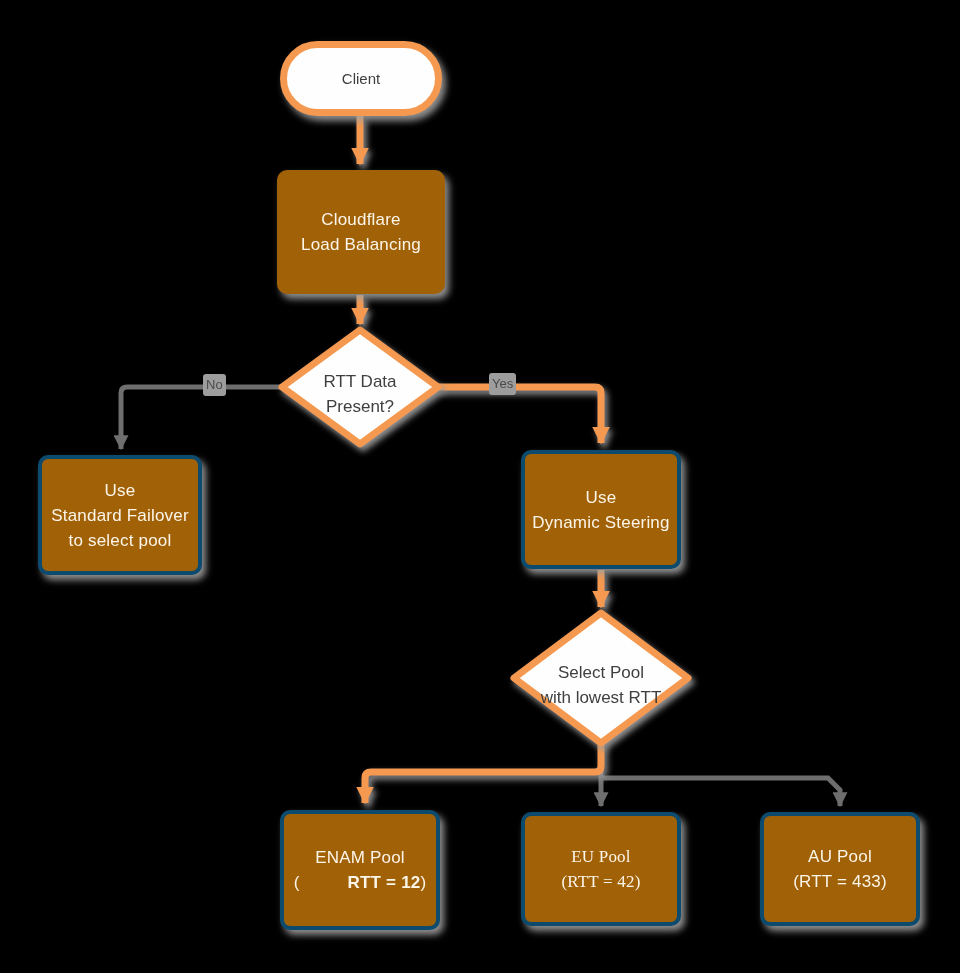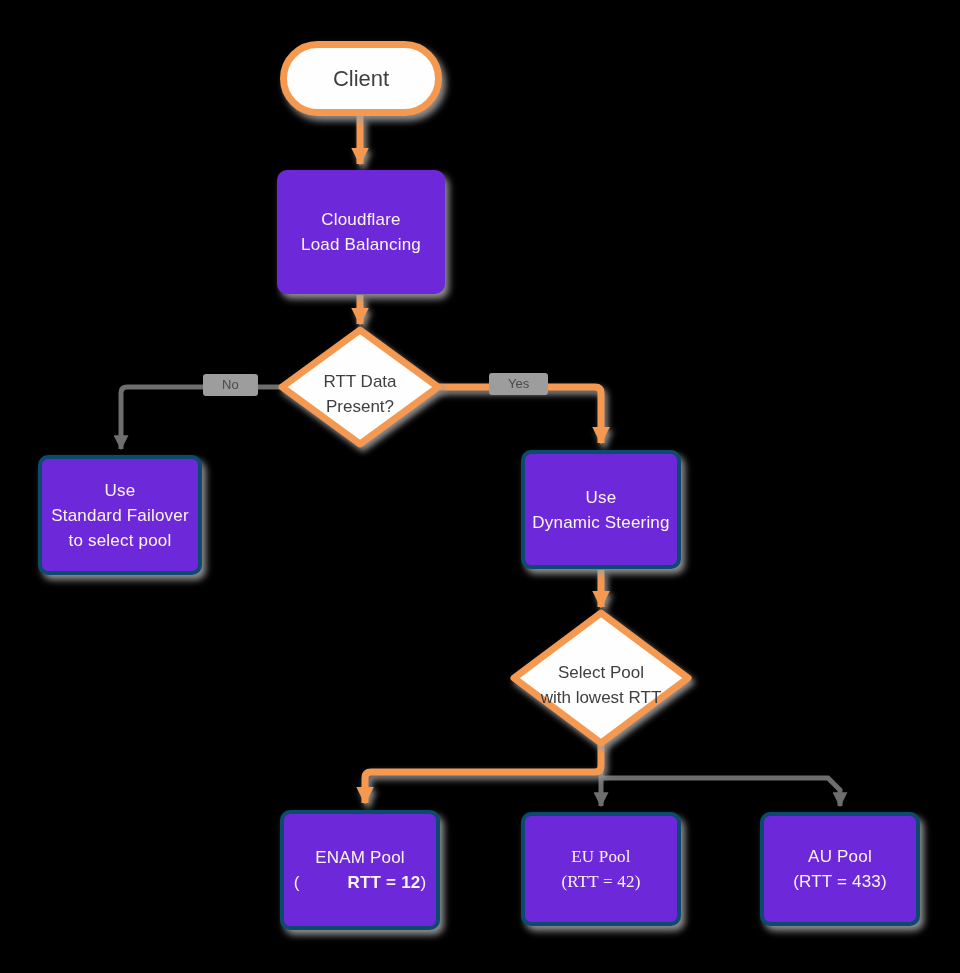--- a/index.html
+++ b/index.html
@@ -7,37 +7,37 @@
     position:relative; width:960px; height:973px; background:#000000;
     overflow:hidden; font-family:"Liberation Sans", sans-serif;
   }
   .svg-layer { position:absolute; left:0; top:0; width:960px; height:973px; }
   .node {
     position:absolute; display:flex; align-items:center; justify-content:center;
     text-align:center; box-sizing:border-box;
   }
   .pre { white-space:pre-line; }
   .orange-box {
-    background:#6d28d9; border-radius:10px; color:#FCF5E9;
+    background:#a16207; border-radius:10px; color:#FCF5E9;
     font-size:17px; line-height:25px; letter-spacing:0.2px;
     box-shadow:4px 5px 7px rgba(158,158,158,0.9);
   }
   .bordered { border:4px solid #0c4a6e; }
   .stadium {
     background:#FEFEFE; border:7px solid #F4994F; border-radius:42px;
-    color:#3F3F3F; font-size:22px;
+    color:#3F3F3F; font-size:15px;
     box-shadow:4px 5px 7px rgba(158,158,158,0.9);
   }
   .diamond-label {
     position:absolute; color:#3F3F3F; font-size:17px; line-height:25px;
     text-align:center; display:flex; align-items:flex-end; justify-content:center;
   }
   .edge-label {
     position:absolute; background:#9D9D9D; color:#4A4A4A;
-    font-size:13px; line-height:16px; padding:3px 19px; border-radius:3px;
+    font-size:13px; line-height:16px; padding:3px 3px; border-radius:3px;
   }
   .bold { font-weight:bold;padding-left:48px; }
 </style>
 </head>
 <body>
 
 <div class="canvas">
 
   <svg class="svg-layer" width="960" height="973" viewBox="0 0 960 973">
     <defs>

